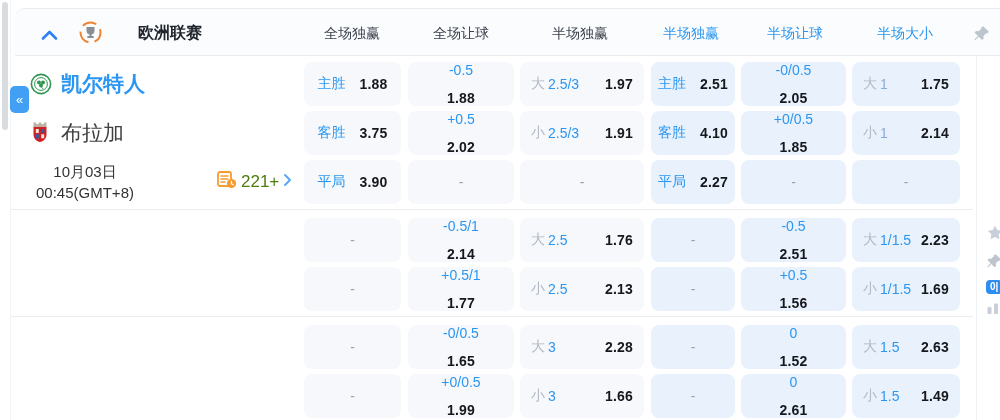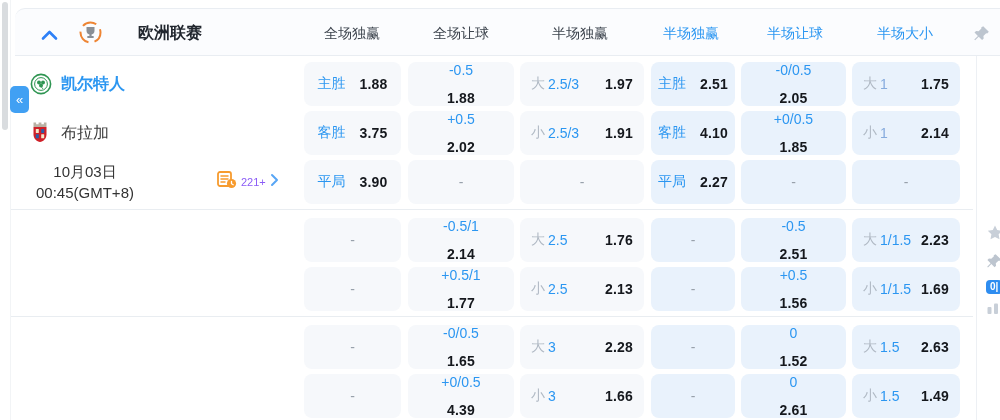--- a/index.html
+++ b/index.html
@@ -41,28 +41,28 @@
   .t-ou  { justify-content:space-between; padding:0 11px; }
   .t-ou .l { display:flex; align-items:center; gap:3px; }
   .t-dash { justify-content:center; }
   .blue { color:#2b96f1; }
   .soft { color:#86abdd; }
   .gray { color:#b0b9c4; }
   .odds { font-weight:700; font-size:14px; color:#15181d; letter-spacing:.2px; }
   .dash { color:#98a1ab; font-size:14px; }
 
   .badge { width:22px; height:24px; margin-left:19px; margin-right:9px; flex:none; display:flex; align-items:center; }
-  .team-name { font-size:16px; }
+  .team-name { font-size:21px; }
   .home { color:#2b96f1; font-weight:700; }
   .away { color:#404040; }
 
   .datetime { position:absolute; left:0; top:50%; transform:translateY(-50%); width:148px; text-align:center;
     font-size:15px; color:#333; line-height:1.4; }
   .markets { position:absolute; left:206px; top:50%; transform:translateY(-50%); display:flex; align-items:center; gap:4px; }
-  .markets .cnt { color:#8b5cf6; font-size:11px; }
+  .markets .cnt { color:#4d7c0f; font-size:17px; }
 
   .v-div { position:absolute; left:965px; top:56px; bottom:0; width:1px; background:#edf0f4; }
   .right-rail { position:absolute; left:975px; top:224px; width:26px; display:flex; flex-direction:column; gap:7px; align-items:flex-start; }
   .score-badge { background:#2e8df0; color:#fff; border-radius:4px; font-size:10px; font-weight:700; padding:2px 4px; line-height:1; }
 </style>
 </head>
 <body>
 
 <div class="page">
   <div class="scroll-pill"></div>
@@ -337,21 +337,21 @@
         </div>
       </div>
 
       <div class="row">
         <div class="lab"></div>
         <div class="cell w0 full-bg t-dash">
           <span class="dash">-</span>
         </div>
         <div class="cell w1 full-bg t-hcp">
           <span class="blue">+0/0.5</span>
-          <span class="odds">4.39</span>
+          <span class="odds">1.99</span>
         </div>
         <div class="cell w2 full-bg t-ou">
           <span class="l">
               <span class="gray">小</span>
               <span class="blue">3</span>
             </span>
           <span class="odds">1.66</span>
         </div>
         <div class="cell w3 half-bg t-dash">
           <span class="dash">-</span>

